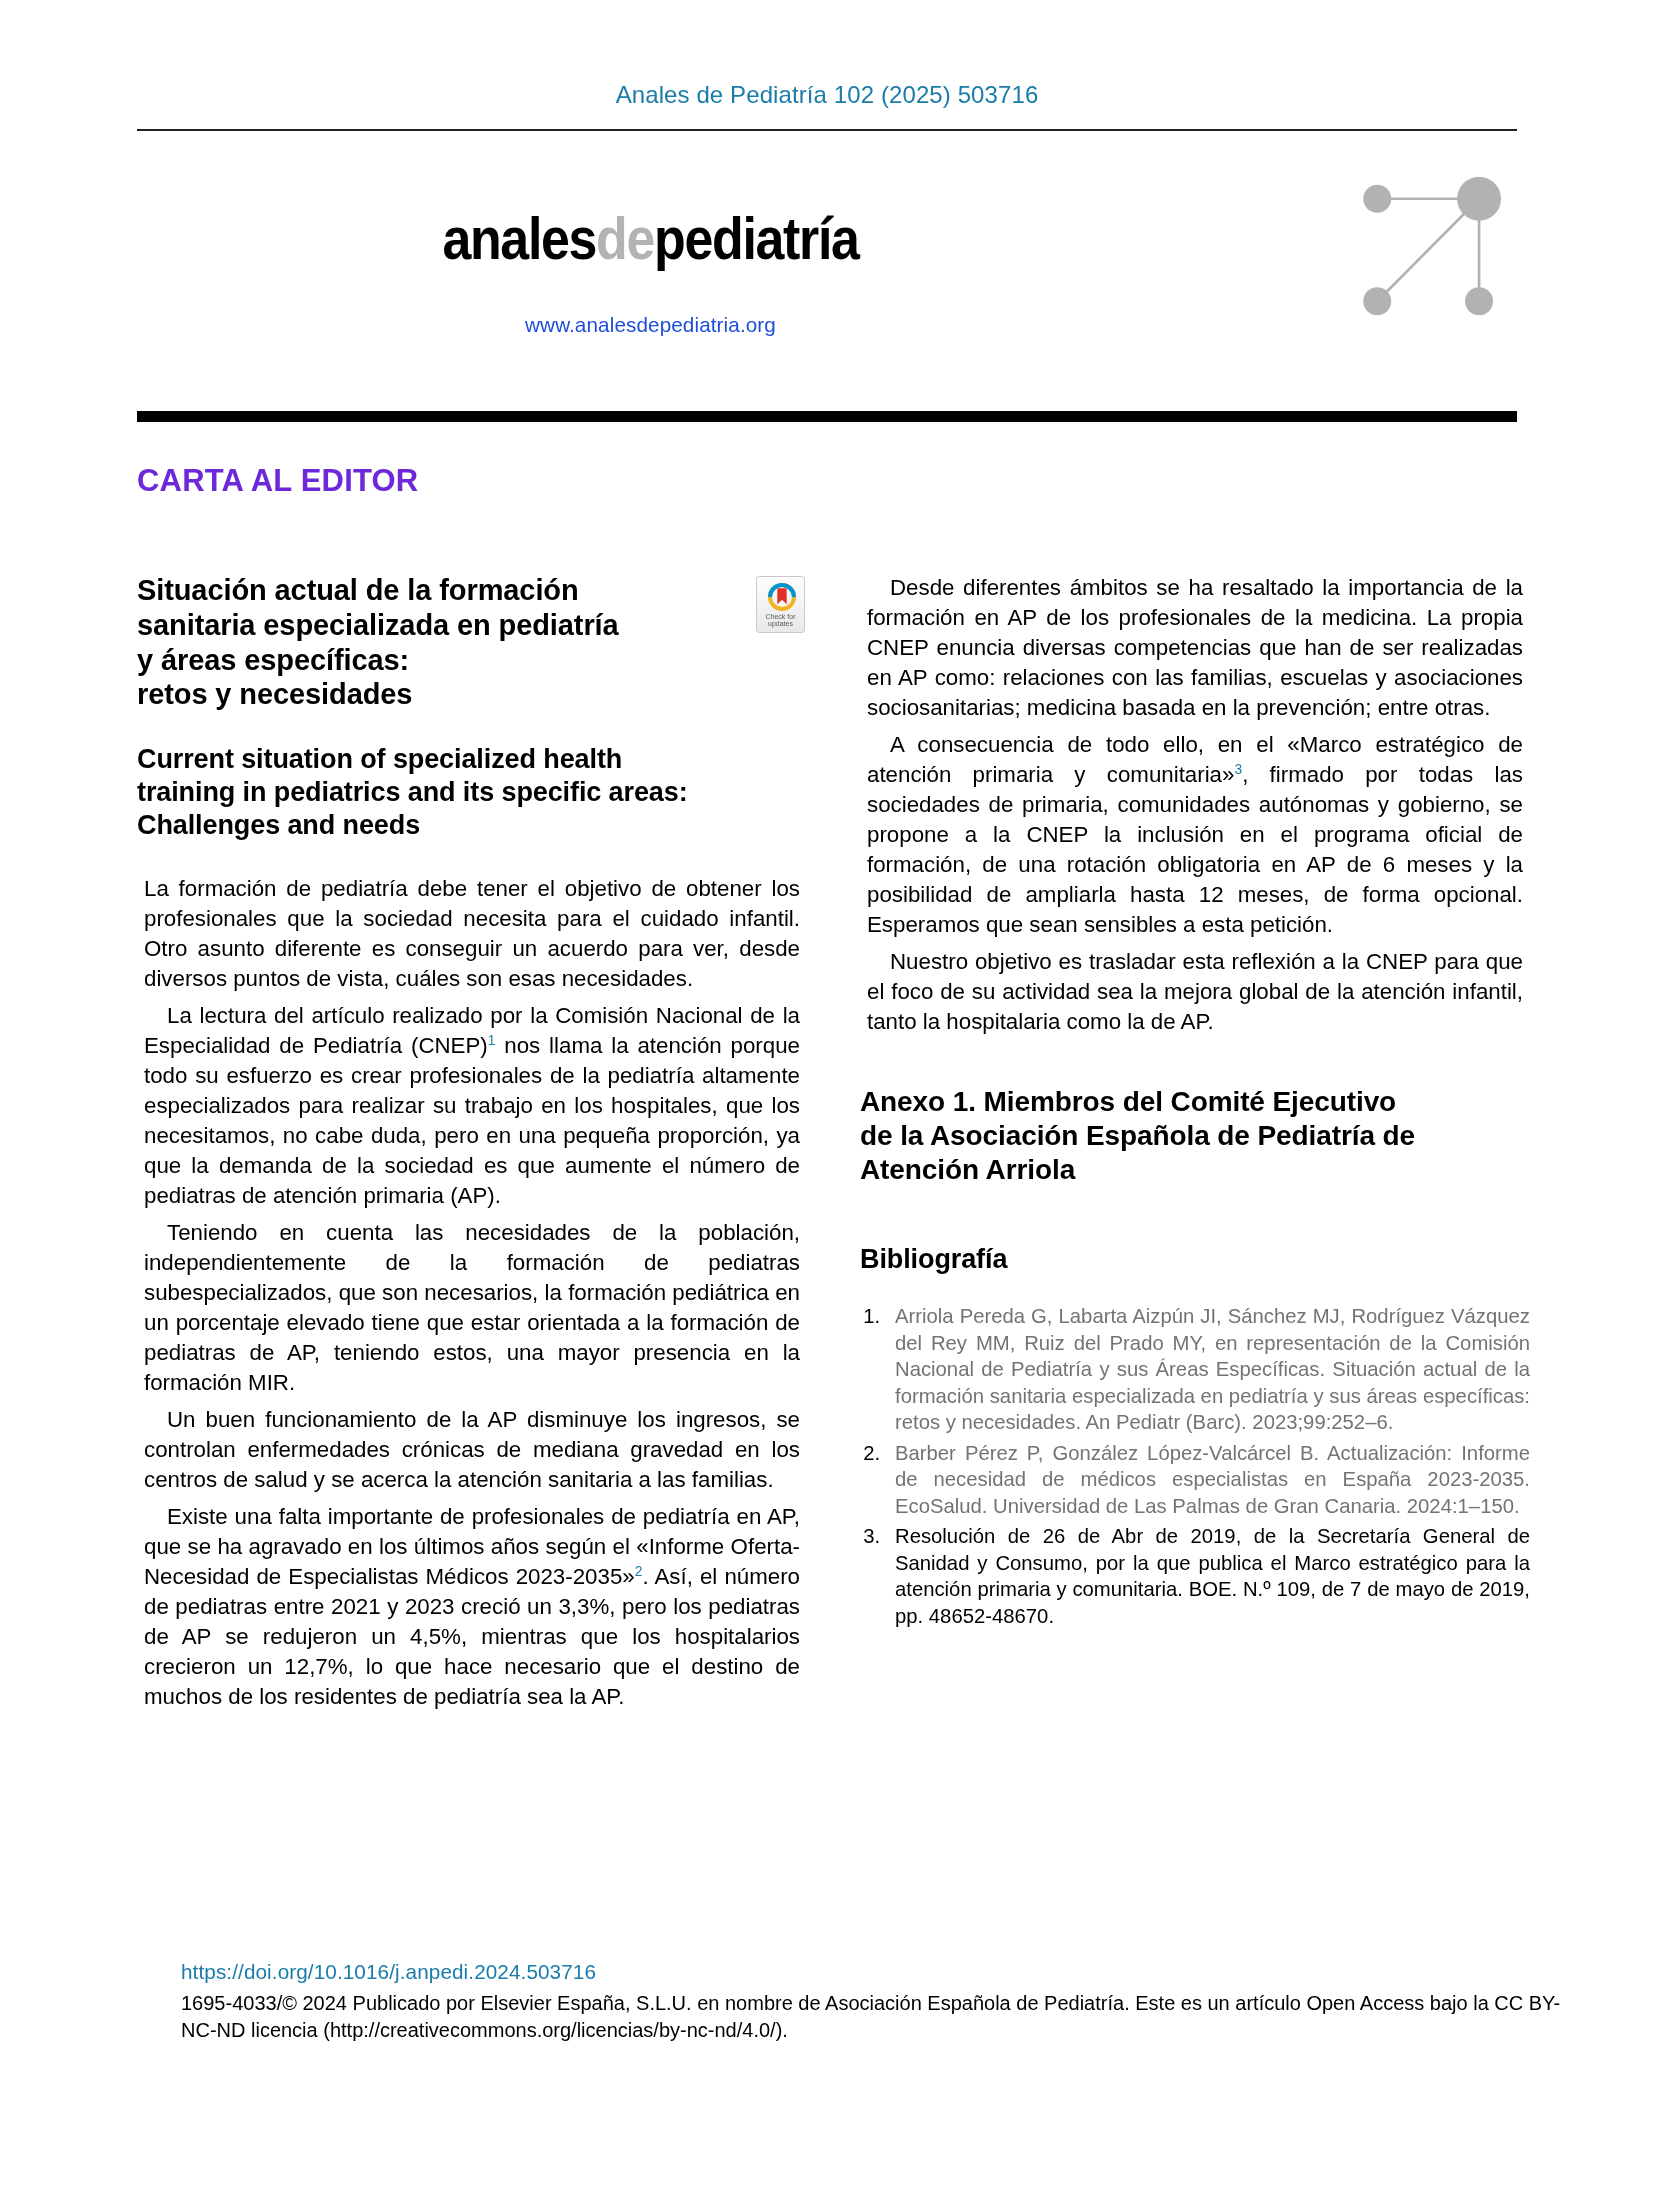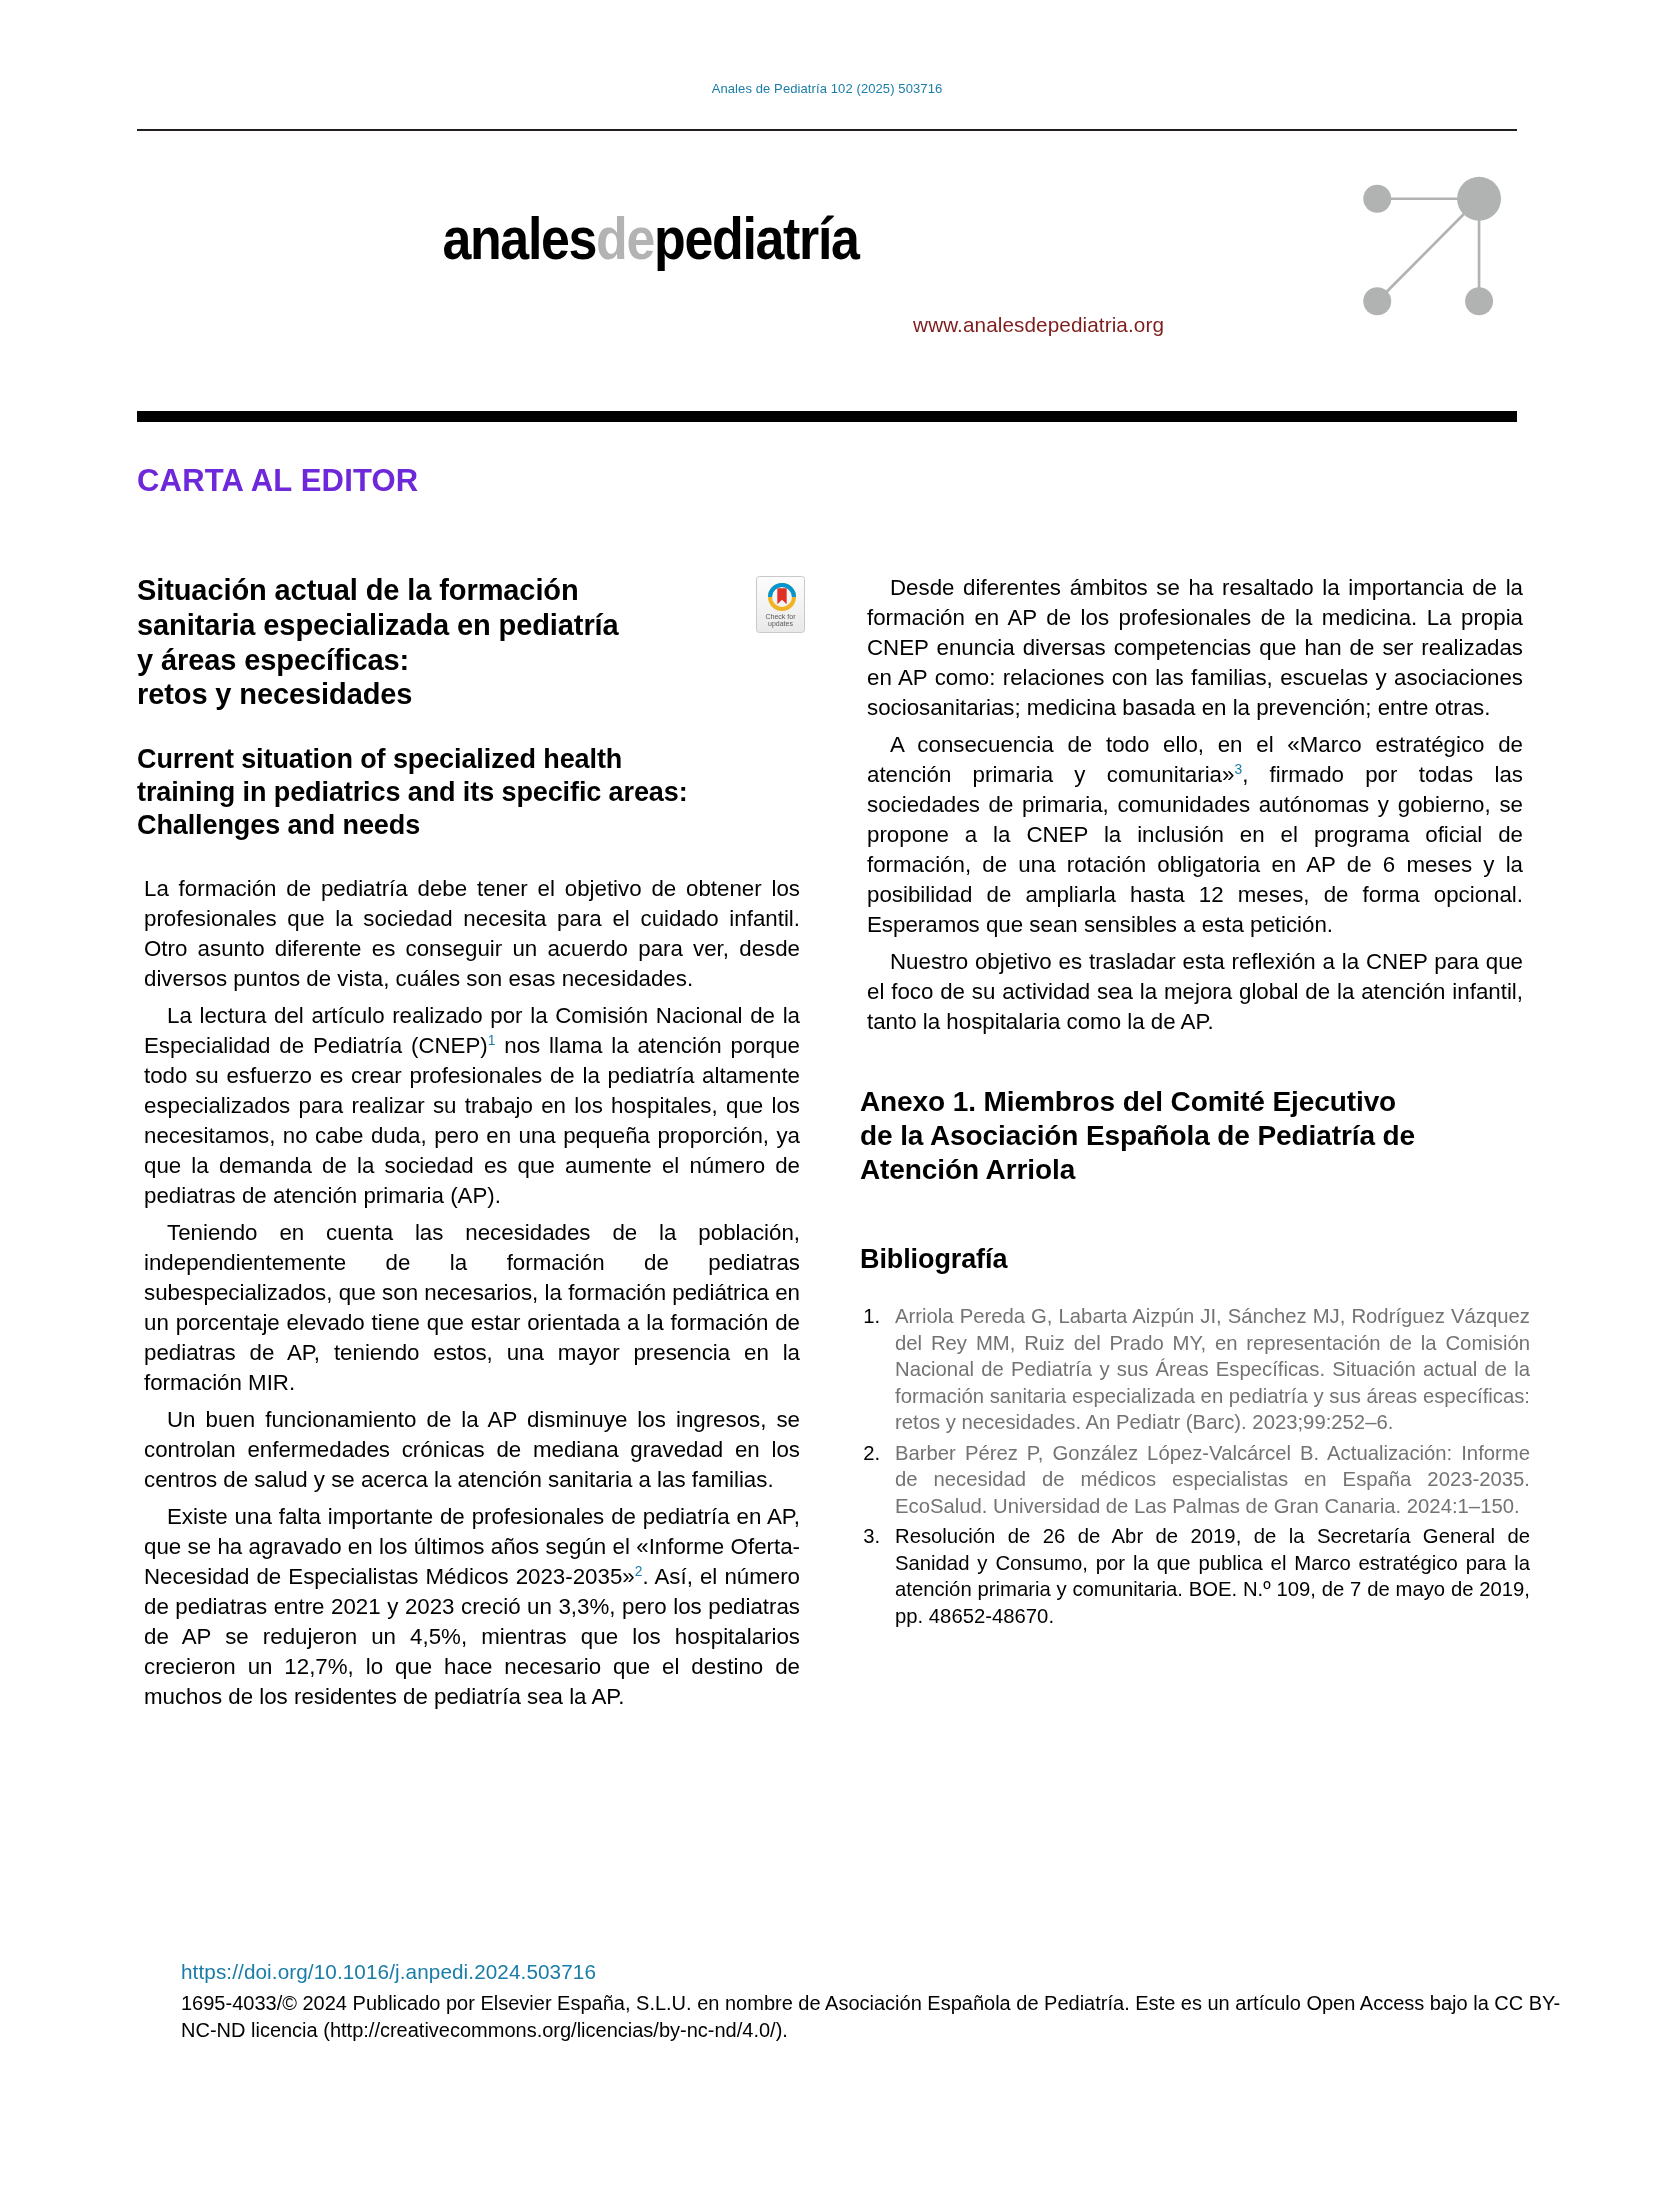--- a/index.html
+++ b/index.html
@@ -23,21 +23,21 @@
     background: #fff;
   }
 
   
   .runhead {
     position: absolute;
     left: 137px;
     top: 81px;
     width: 1380px;
     text-align: center;
-    font-size: 13px;
+    font-size: 24px;
     color: #1a7ca8;
     letter-spacing: 0.1px;
   }
   .rule-thin {
     position: absolute;
     left: 137px;
     top: 129px;
     width: 1380px;
     height: 2px;
     background: #231f20;
@@ -66,23 +66,23 @@
     transform: scaleX(.88);
     transform-origin: center center;
     white-space: nowrap;
   }
   .masthead-logo .de { color: #b3b3b3; }
   .masthead-url {
     position: absolute;
     left: 0;
     top: 160px;
     width: 1027px;
-    text-align: right;
+    text-align: center;
     font-size: 20.7px;
-    color: #7f1d1d;
+    color: #1d4ed8;
     letter-spacing: 0.1px;
   }
 
   
   .netlogo {
     position: absolute;
     right: 0px;
     top: 6.7px;
     width: 193px;
     height: 180px;

